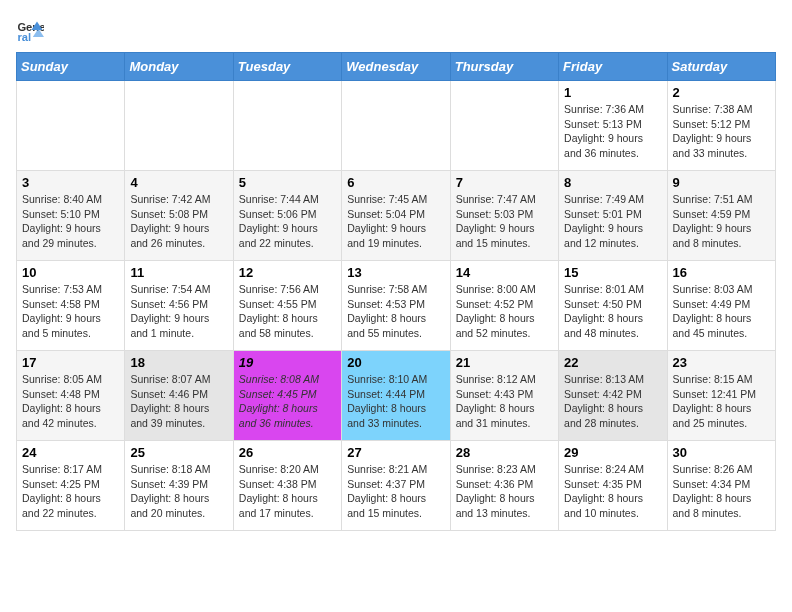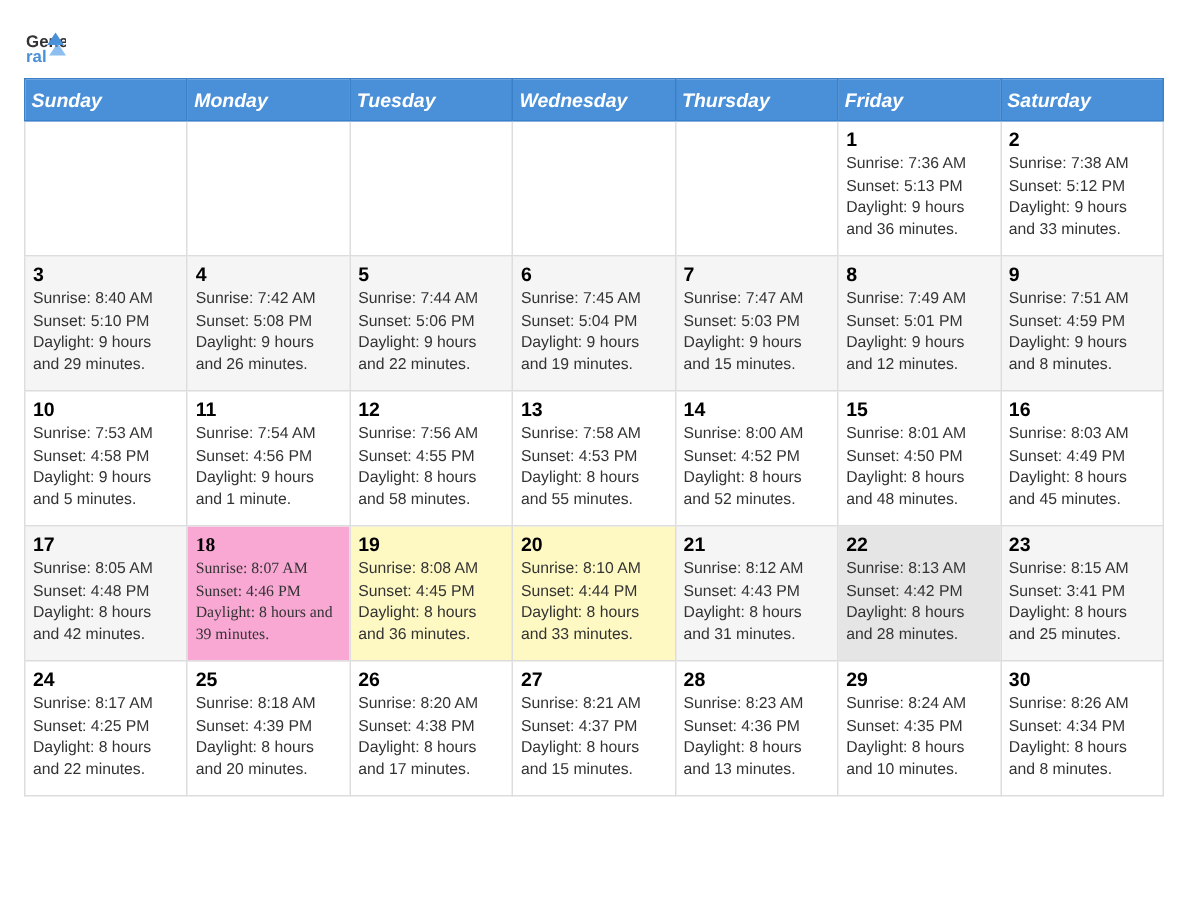--- a/index.html
+++ b/index.html
@@ -233,54 +233,54 @@
 Daylight: 8 hours and 45 minutes.</div>
         </td>
       </tr>
       <tr>
         <td style="background: rgb(245, 245, 245);">
           <div class="day-num">17</div>
           <div class="day-detail">Sunrise: 8:05 AM
 Sunset: 4:48 PM
 Daylight: 8 hours and 42 minutes.</div>
         </td>
-        <td style="background: #f9a8d4; font-family: Liberation Serif, serif;">
+        <td style="background: #e5e5e5;">
           <div class="day-num">18</div>
           <div class="day-detail">Sunrise: 8:07 AM
 Sunset: 4:46 PM
 Daylight: 8 hours and 39 minutes.</div>
         </td>
-        <td style="background: #fef9c3;">
+        <td style="background: #d946ef; font-style: italic;">
           <div class="day-num">19</div>
           <div class="day-detail">Sunrise: 8:08 AM
 Sunset: 4:45 PM
 Daylight: 8 hours and 36 minutes.</div>
         </td>
-        <td style="background: #fef9c3;">
+        <td style="background: #7dd3fc;">
           <div class="day-num">20</div>
           <div class="day-detail">Sunrise: 8:10 AM
 Sunset: 4:44 PM
 Daylight: 8 hours and 33 minutes.</div>
         </td>
         <td style="background: rgb(245, 245, 245); margin-top: 24px;">
           <div class="day-num">21</div>
           <div class="day-detail">Sunrise: 8:12 AM
 Sunset: 4:43 PM
 Daylight: 8 hours and 31 minutes.</div>
         </td>
         <td style="background: #e5e5e5;">
           <div class="day-num">22</div>
           <div class="day-detail">Sunrise: 8:13 AM
 Sunset: 4:42 PM
 Daylight: 8 hours and 28 minutes.</div>
         </td>
         <td style="background: rgb(245, 245, 245); margin-left: 12px;">
           <div class="day-num">23</div>
           <div class="day-detail">Sunrise: 8:15 AM
-Sunset: 3:41 PM
+Sunset: 12:41 PM
 Daylight: 8 hours and 25 minutes.</div>
         </td>
       </tr>
       <tr>
         <td>
           <div class="day-num">24</div>
           <div class="day-detail">Sunrise: 8:17 AM
 Sunset: 4:25 PM
 Daylight: 8 hours and 22 minutes.</div>
         </td>

